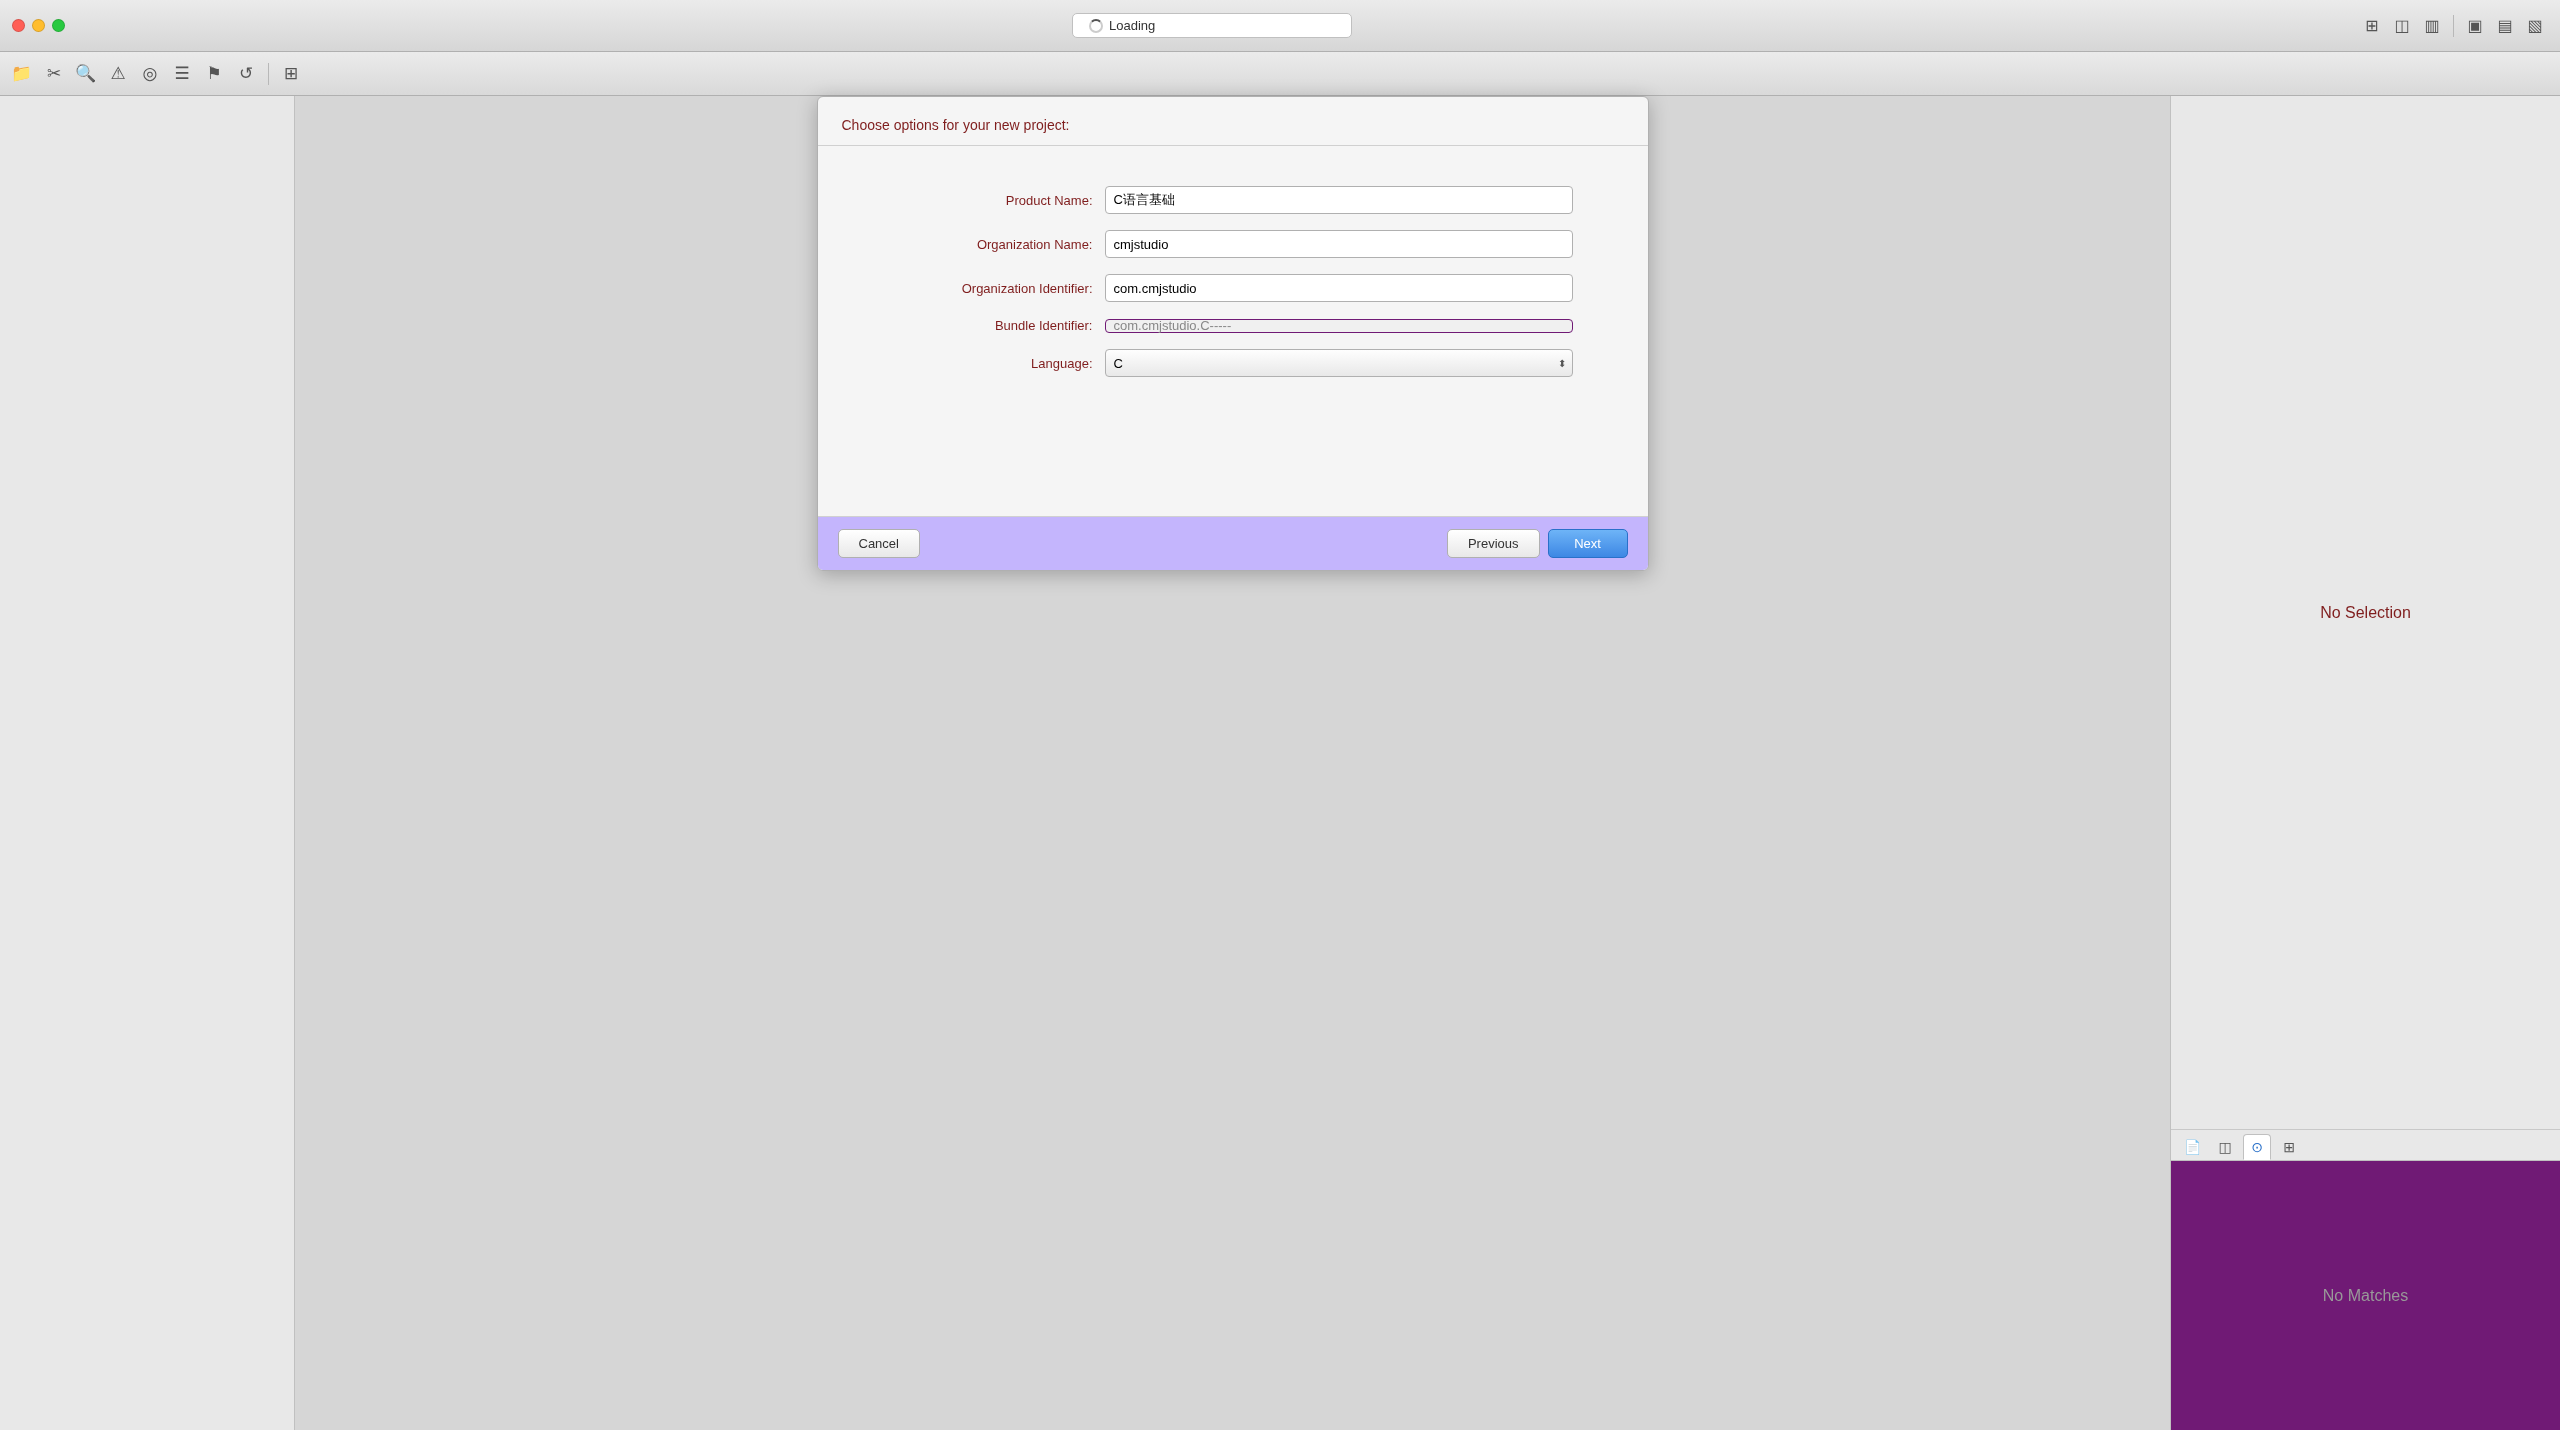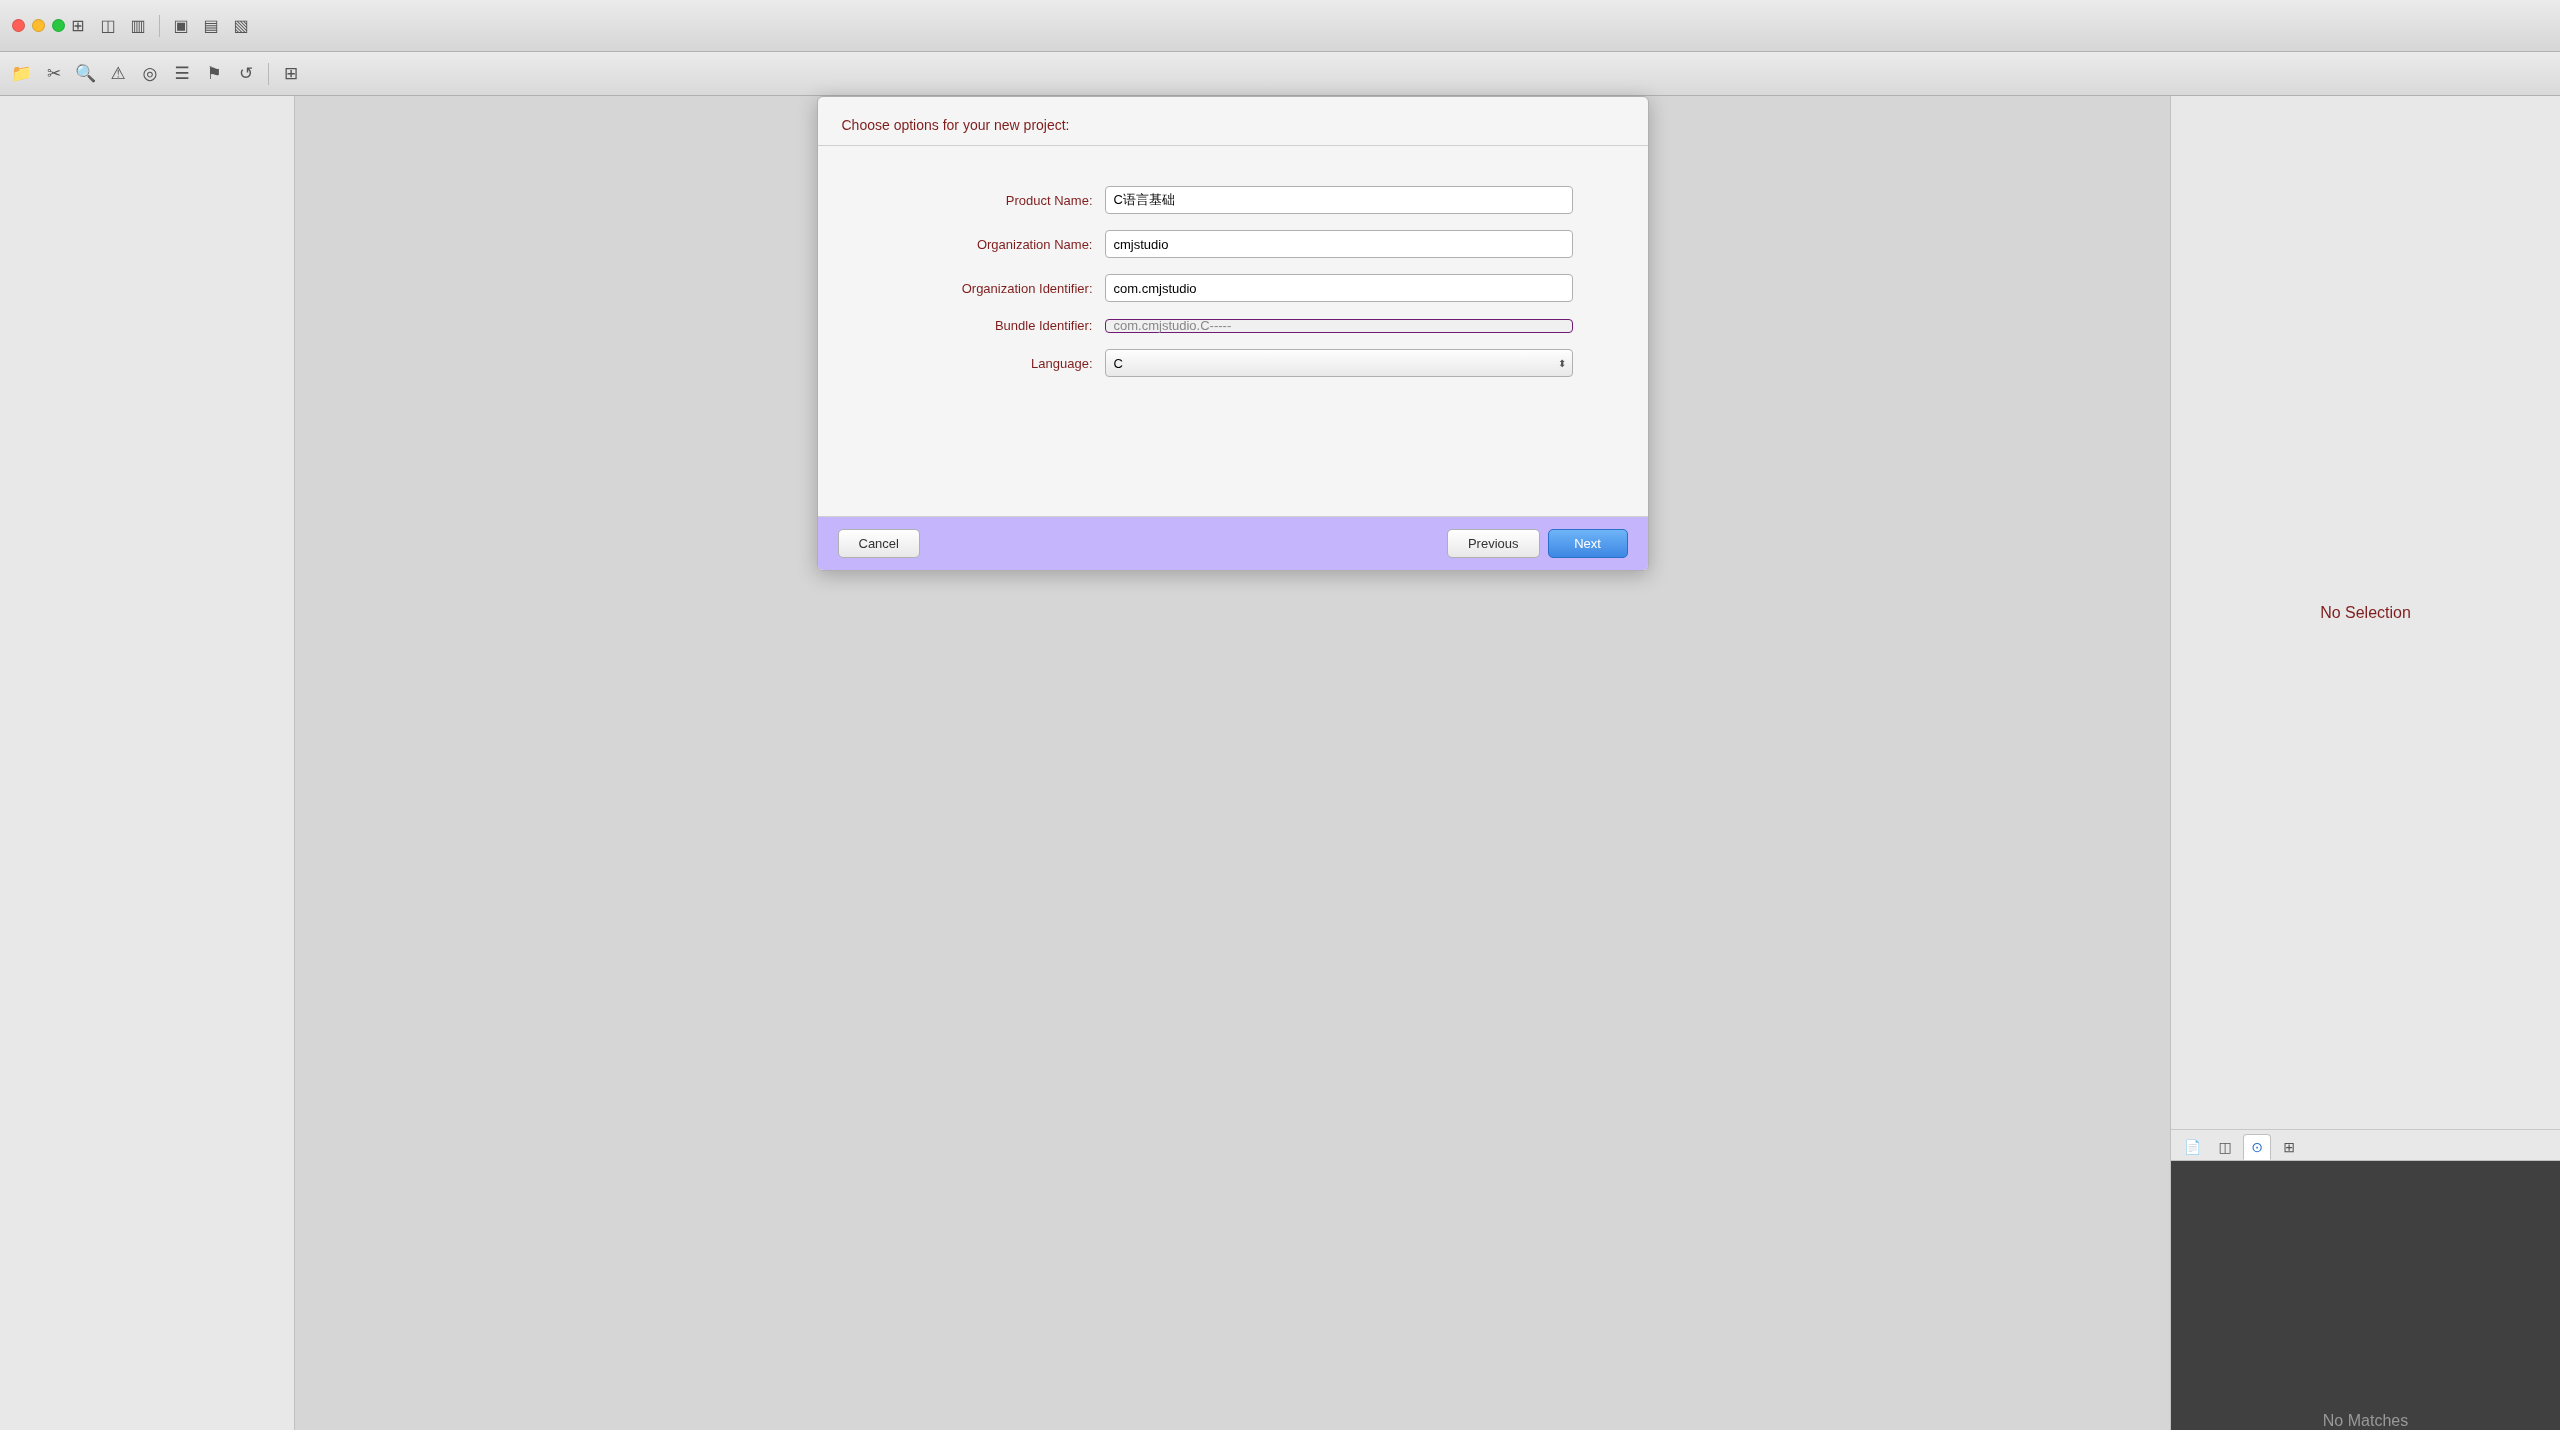--- a/index.html
+++ b/index.html
@@ -353,38 +353,44 @@
       background: white;
       border: 1px solid #c0c0c0;
       border-bottom: 1px solid white;
       border-radius: 4px 4px 0 0;
       color: #2970c9;
     }
 
     .right-content-area {
       flex: 1;
       display: flex;
-      align-items: flex-end;
-      justify-content: center;
-      background: #404040;
+      align-items: center;
+      justify-content: center;
+      background: #701a75;
     }
 
     .no-matches-text {
       color: #999;
       font-size: 16px;
     }
   </style>
 </head>
 <body>
 
 <div class="titlebar">
   <div class="traffic-lights">
     <div class="traffic-light tl-close"></div>
     <div class="traffic-light tl-min"></div>
     <div class="traffic-light tl-max"></div>
+  </div>
+  <div class="titlebar-center">
+    <div class="loading-pill">
+      <div class="loading-spinner"></div>
+      <span>Loading</span>
+    </div>
   </div>
   <div class="titlebar-right">
     <div class="icon-btn">⊞</div>
     <div class="icon-btn">◫</div>
     <div class="icon-btn">▥</div>
     <div class="toolbar-sep"></div>
     <div class="icon-btn">▣</div>
     <div class="icon-btn">▤</div>
     <div class="icon-btn">▧</div>
   </div>

